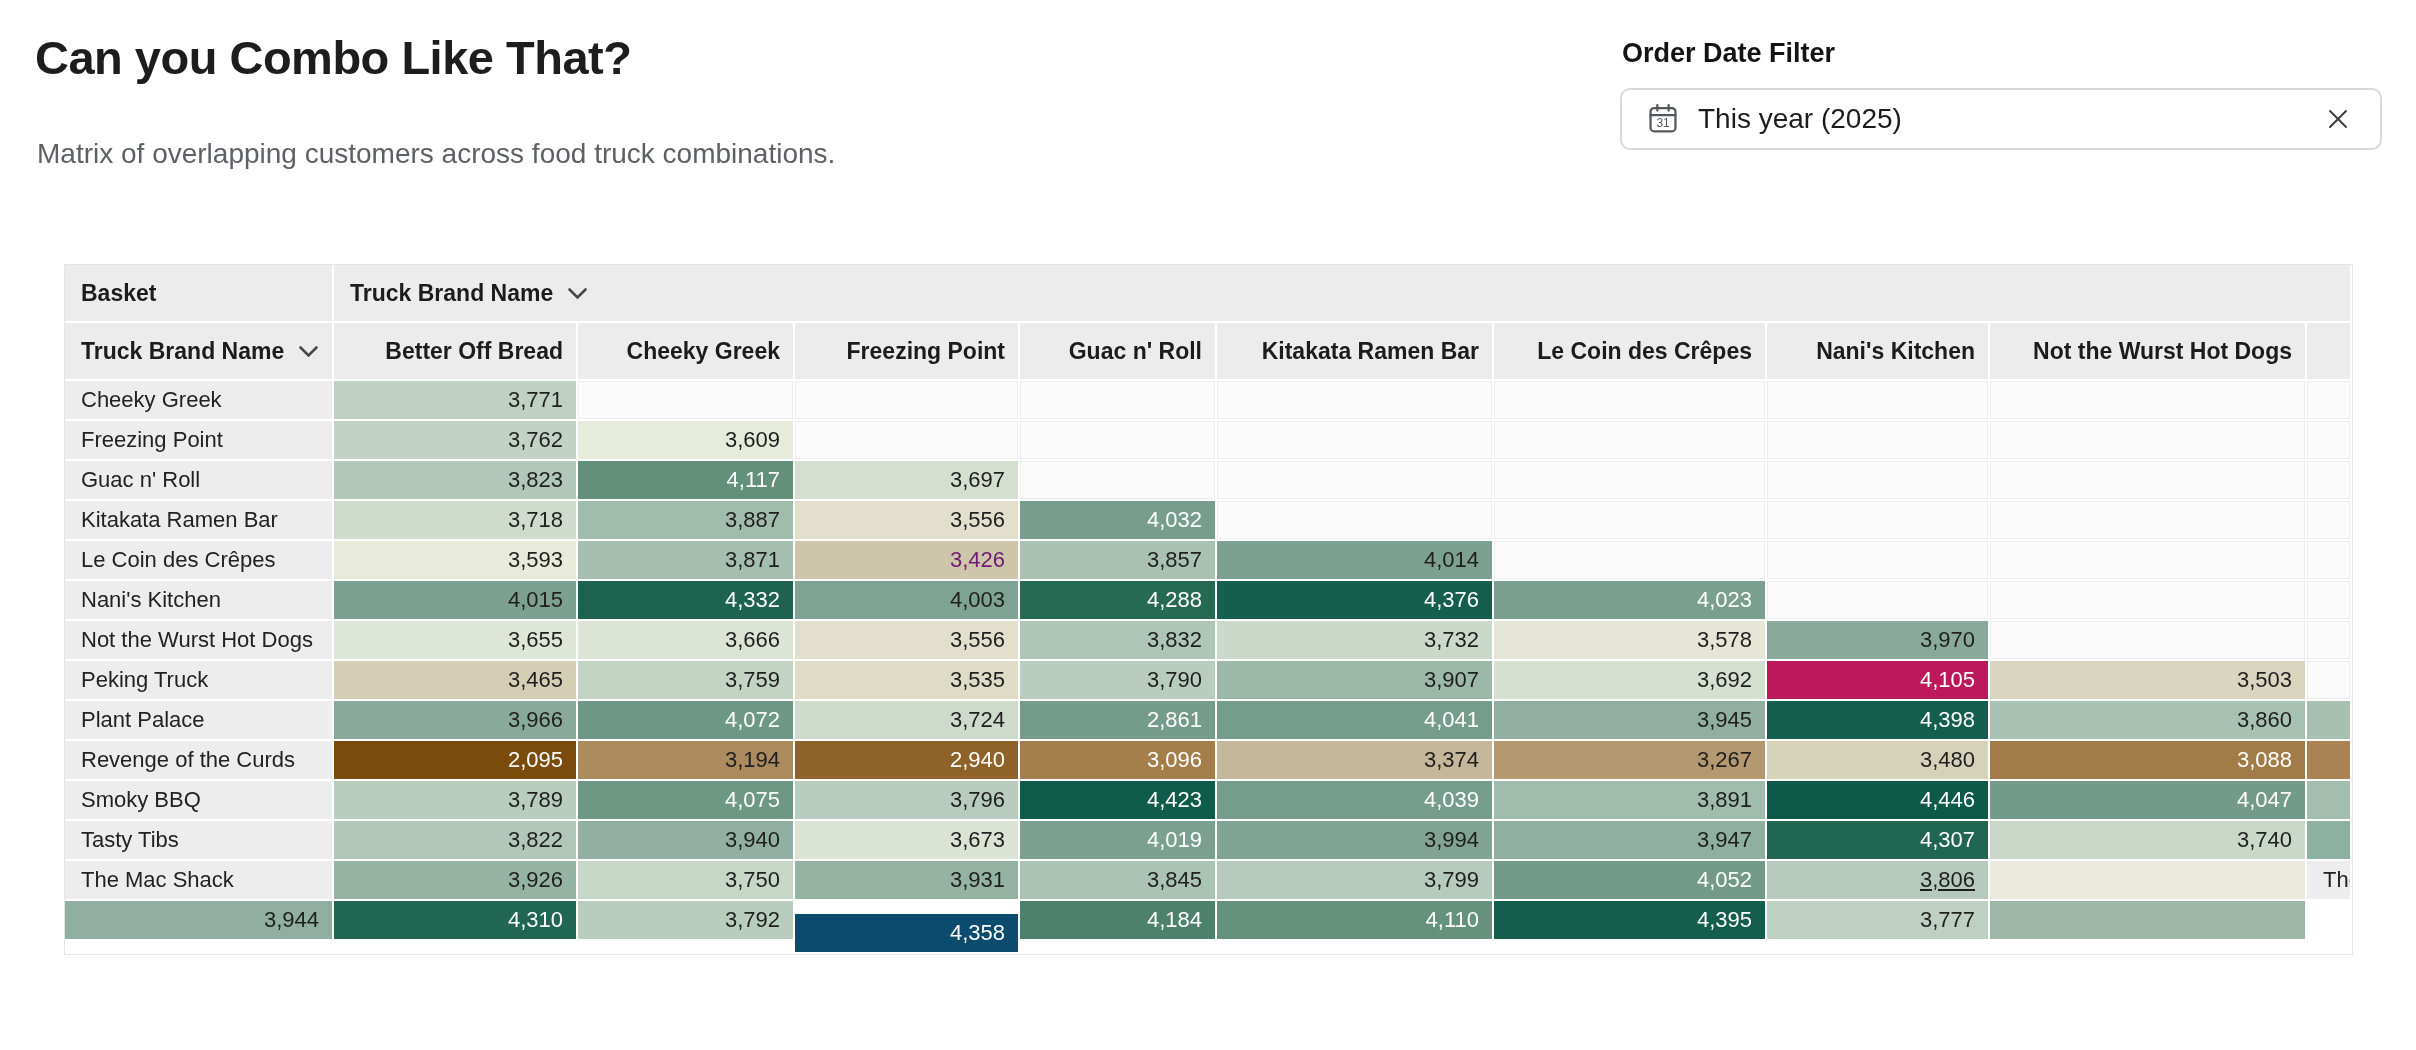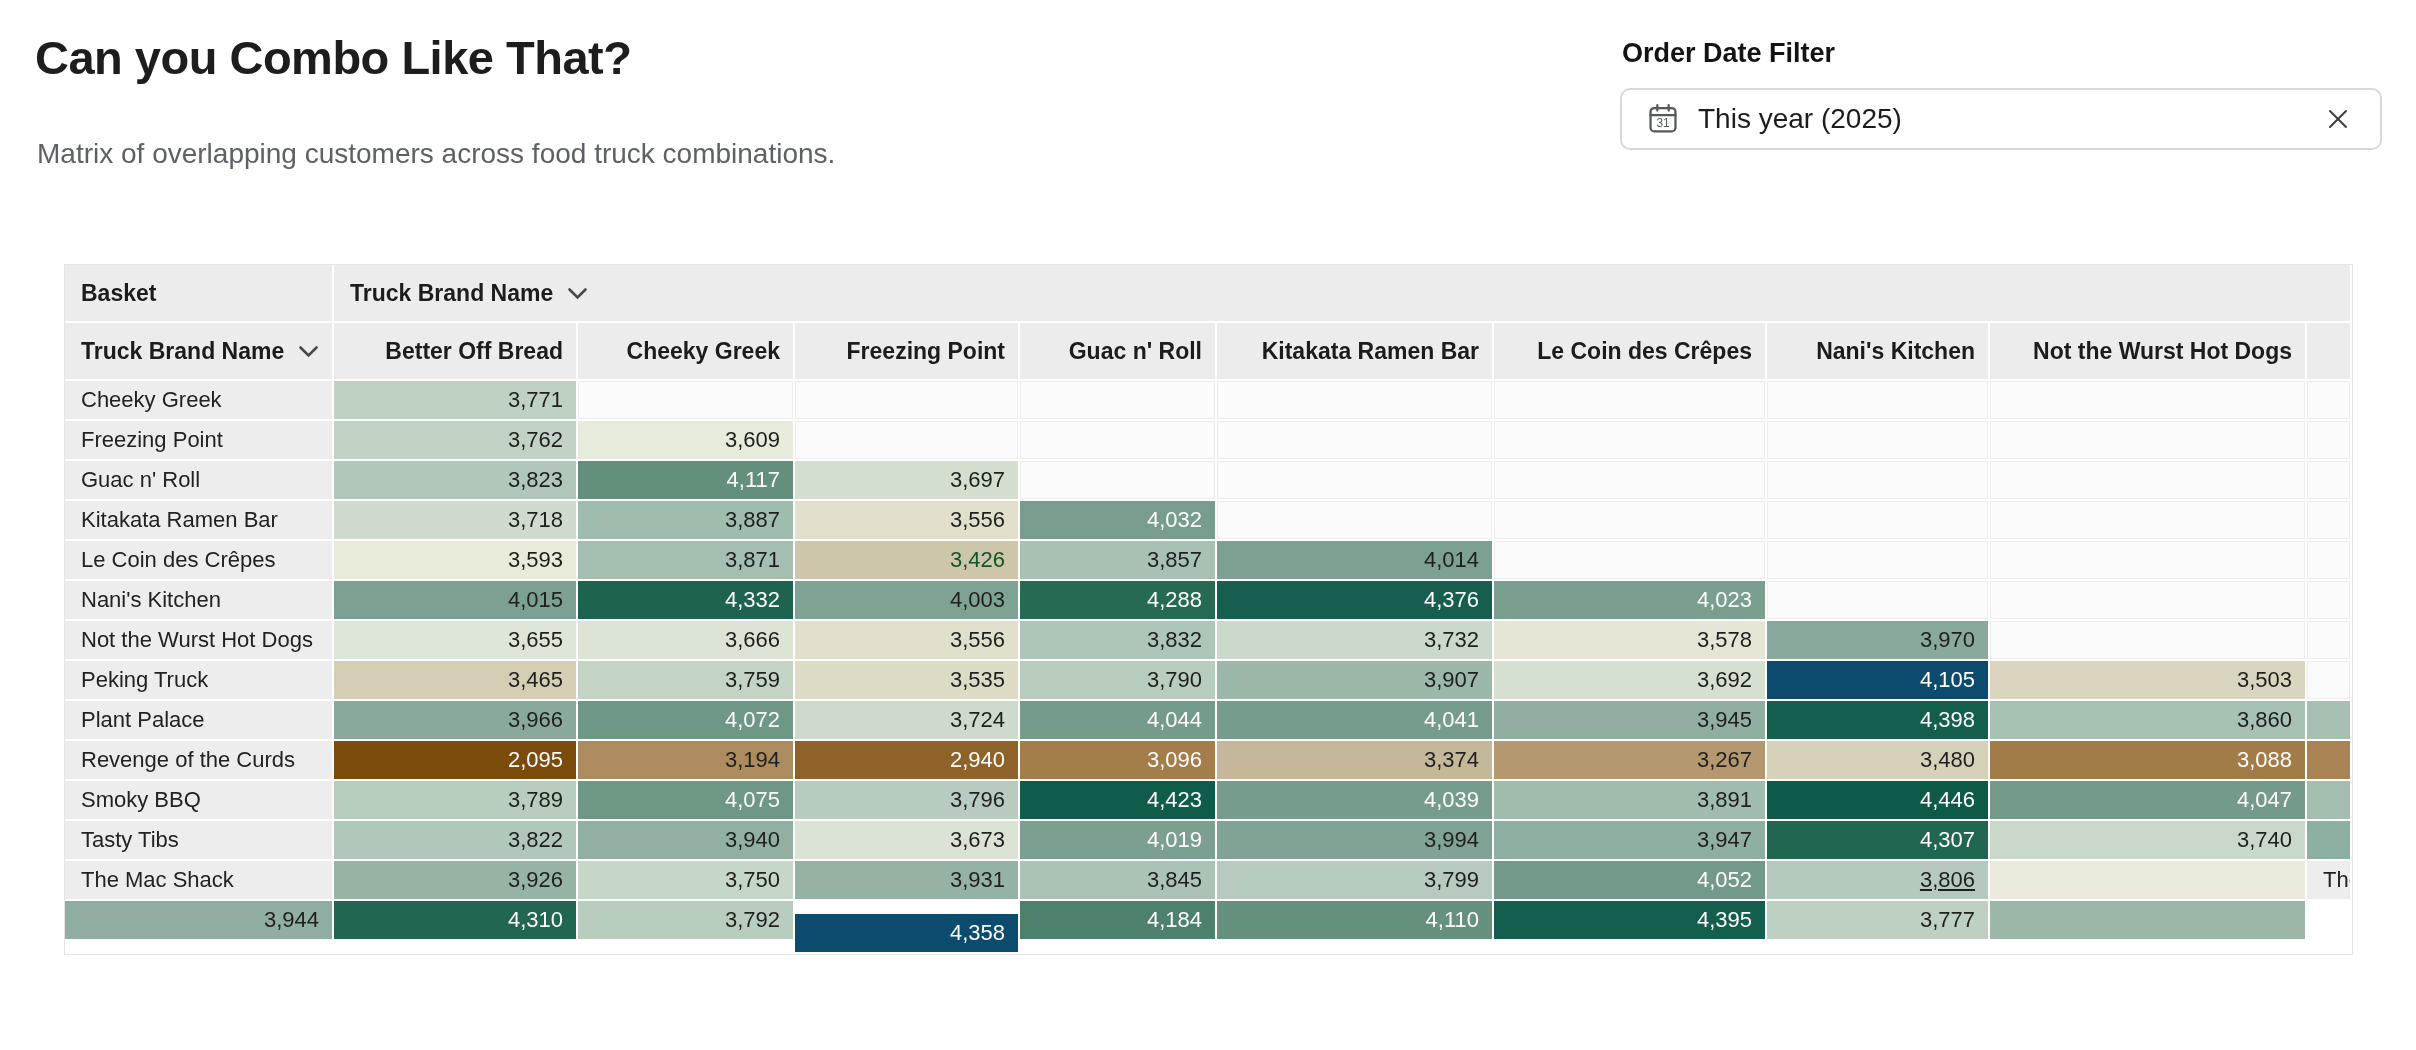--- a/index.html
+++ b/index.html
@@ -142,21 +142,21 @@
     <div class="cell drow pad-r" style="background: rgb(226, 224, 205); color: rgb(31, 31, 31);">3,556</div>
     <div class="cell drow pad-r" style="background: rgb(120, 157, 141); color: rgb(255, 255, 255);">4,032</div>
     <div class="cell drow cell-empty"></div>
     <div class="cell drow cell-empty"></div>
     <div class="cell drow cell-empty"></div>
     <div class="cell drow cell-empty"></div>
     <div class="cell drow cell-empty"></div>
     <div class="cell drow pad-l row-label">Le Coin des Crêpes</div>
     <div class="cell drow pad-r" style="background: rgb(232, 234, 218); color: rgb(31, 31, 31);">3,593</div>
     <div class="cell drow pad-r" style="background: rgb(164, 191, 176); color: rgb(31, 31, 31);">3,871</div>
-    <div class="cell drow pad-r" style="background: rgb(205, 198, 171); color: #14532d;">3,426</div>
+    <div class="cell drow pad-r" style="background: rgb(205, 198, 171); color: #701a75;">3,426</div>
     <div class="cell drow pad-r" style="background: rgb(168, 193, 178); color: rgb(31, 31, 31);">3,857</div>
     <div class="cell drow pad-r" style="background: rgb(124, 160, 145); color: rgb(31, 31, 31);">4,014</div>
     <div class="cell drow cell-empty"></div>
     <div class="cell drow cell-empty"></div>
     <div class="cell drow cell-empty"></div>
     <div class="cell drow cell-empty"></div>
     <div class="cell drow pad-l row-label">Nani's Kitchen</div>
     <div class="cell drow pad-r" style="background: rgb(124, 160, 145); color: rgb(31, 31, 31);">4,015</div>
     <div class="cell drow pad-r" style="background: rgb(29, 99, 80); color: rgb(255, 255, 255);">4,332</div>
     <div class="cell drow pad-r" style="background: rgb(126, 162, 147); color: rgb(31, 31, 31);">4,003</div>
@@ -176,28 +176,28 @@
     <div class="cell drow pad-r" style="background: rgb(136, 169, 155); color: rgb(31, 31, 31);">3,970</div>
     <div class="cell drow cell-empty"></div>
     <div class="cell drow cell-empty"></div>
     <div class="cell drow pad-l row-label">Peking Truck</div>
     <div class="cell drow pad-r" style="background: rgb(212, 206, 181); color: rgb(31, 31, 31);">3,465</div>
     <div class="cell drow pad-r" style="background: rgb(195, 212, 197); color: rgb(31, 31, 31);">3,759</div>
     <div class="cell drow pad-r" style="background: rgb(222, 219, 199); color: rgb(31, 31, 31);">3,535</div>
     <div class="cell drow pad-r" style="background: rgb(185, 205, 191); color: rgb(31, 31, 31);">3,790</div>
     <div class="cell drow pad-r" style="background: rgb(155, 184, 168); color: rgb(31, 31, 31);">3,907</div>
     <div class="cell drow pad-r" style="background: rgb(214, 224, 209); color: rgb(31, 31, 31);">3,692</div>
-    <div class="cell drow pad-r" style="background: #0c4a6e; color: rgb(255, 255, 255);">4,105</div>
+    <div class="cell drow pad-r" style="background: #be185d; color: rgb(255, 255, 255);">4,105</div>
     <div class="cell drow pad-r" style="background: rgb(218, 213, 190); color: rgb(31, 31, 31);">3,503</div>
     <div class="cell drow cell-empty"></div>
     <div class="cell drow pad-l row-label">Plant Palace</div>
     <div class="cell drow pad-r" style="background: rgb(137, 170, 155); color: rgb(31, 31, 31);">3,966</div>
     <div class="cell drow pad-r" style="background: rgb(110, 151, 133); color: rgb(255, 255, 255);">4,072</div>
     <div class="cell drow pad-r" style="background: rgb(206, 219, 204); color: rgb(31, 31, 31);">3,724</div>
-    <div class="cell drow pad-r" style="background: rgb(117, 155, 139); color: rgb(255, 255, 255);">4,044</div>
+    <div class="cell drow pad-r" style="background: rgb(117, 155, 139); color: rgb(255, 255, 255);">2,861</div>
     <div class="cell drow pad-r" style="background: rgb(118, 156, 139); color: rgb(255, 255, 255);">4,041</div>
     <div class="cell drow pad-r" style="background: rgb(144, 175, 160); color: rgb(31, 31, 31);">3,945</div>
     <div class="cell drow pad-r" style="background: rgb(20, 94, 77); color: rgb(255, 255, 255);">4,398</div>
     <div class="cell drow pad-r" style="background: rgb(167, 193, 178); color: rgb(31, 31, 31);">3,860</div>
     <div class="cell drow" style="background: rgb(167, 192, 178);"></div>
     <div class="cell drow pad-l row-label">Revenge of the Curds</div>
     <div class="cell drow pad-r" style="background: rgb(122, 75, 11); color: rgb(255, 255, 255);">2,095</div>
     <div class="cell drow pad-r" style="background: rgb(172, 139, 95); color: rgb(31, 31, 31);">3,194</div>
     <div class="cell drow pad-r" style="background: rgb(142, 98, 40); color: rgb(255, 255, 255);">2,940</div>
     <div class="cell drow pad-r" style="background: rgb(163, 125, 74); color: rgb(255, 255, 255); padding-left: 10px;">3,096</div>

